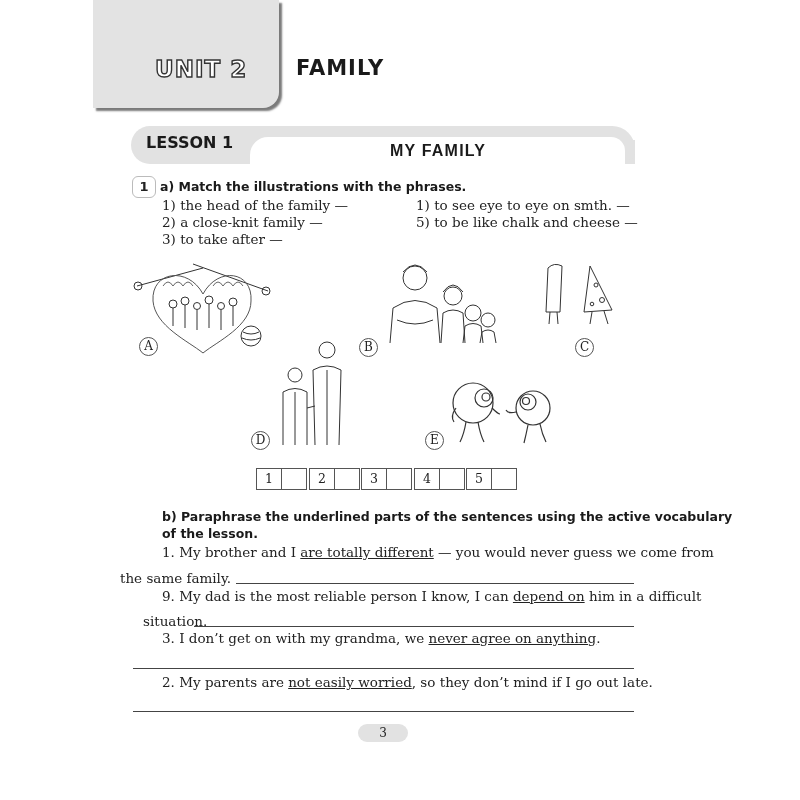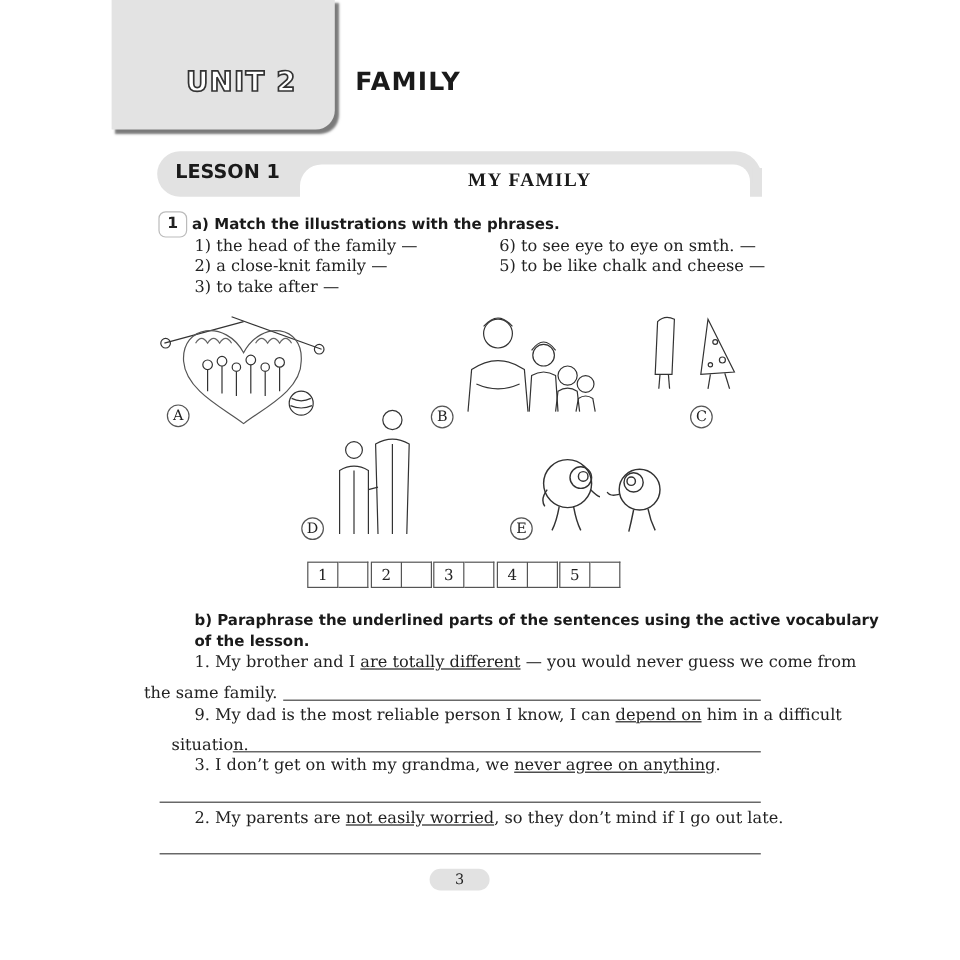--- a/index.html
+++ b/index.html
@@ -9,21 +9,21 @@
   
   .unit-box { left:93px; top:0; width:186px; height:108px; background:#e3e3e3; border-bottom-right-radius:16px; box-shadow:3px 3px 2px #7a7a7a; }
   .unit-label { left:155px; top:56px; font-family:"DejaVu Sans", sans-serif; font-weight:bold; font-size:23px; letter-spacing:1px; color:#fff; -webkit-text-stroke:1.4px #333; }
   .unit-title { left:296px; top:56px; font-family:"DejaVu Sans", sans-serif; font-weight:bold; font-size:21px; letter-spacing:1px; color:#1a1a1a; }
 
   
   .lesson-bar { left:131px; top:126px; width:504px; height:38px; background:#e2e2e2; border-radius:20px 24px 0 20px; }
   .lesson-bar::after { content:""; position:absolute; right:0; top:14px; width:8px; height:20px; background:#e2e2e2; border-bottom-right-radius:8px; }
   .lesson-white { left:250px; top:137px; width:375px; height:40px; background:#fff; border-top-left-radius:18px; border-top-right-radius:14px; }
   .lesson-label { left:146px; top:133px; font-family:"DejaVu Sans", sans-serif; font-weight:bold; font-size:16px; color:#1a1a1a; }
-  .lesson-title { left:390px; top:142px; font-family:Liberation Serif, serif; font-weight:bold; font-size:16px; letter-spacing:1.2px; color:#1a1a1a; }
+  .lesson-title { left:390px; top:142px; font-family:Liberation Sans, sans-serif; font-weight:bold; font-size:16px; letter-spacing:1.2px; color:#1a1a1a; }
 
   
   .ex-num { left:132px; top:176px; width:22px; height:20px; border:1.5px solid #bbb; border-radius:6px; font-family:"DejaVu Sans", sans-serif; font-weight:bold; font-size:13px; text-align:center; line-height:20px; background:#fff; }
   .instr { font-family:"DejaVu Sans", sans-serif; font-weight:bold; font-size:12.5px; color:#1a1a1a; }
   .phrase { font-size:13.5px; color:#222; white-space:nowrap; }
 
   
   .illus { border:none; }
   .circle-label { width:17px; height:17px; border:1px solid #555; border-radius:50%; font-size:12px; text-align:center; line-height:17px; background:#fff; color:#222; }
 
@@ -50,21 +50,21 @@
 <div class="abs lesson-white"></div>
 <div class="abs lesson-label">LESSON 1</div>
 <div class="abs lesson-title">MY FAMILY</div>
 
 <div class="abs ex-num">1</div>
 <div class="abs instr" style="left:160px; top:179px;">a) Match the illustrations with the phrases.</div>
 
 <div class="abs phrase" style="left:162px; top:197px;">1) the head of the family —</div>
 <div class="abs phrase" style="left:162px; top:214px;">2) a close-knit family —</div>
 <div class="abs phrase" style="left:162px; top:231px;">3) to take after —</div>
-<div class="abs phrase" style="left:416px; top:197px;">6) to see eye to eye on smth. —</div>
+<div class="abs phrase" style="left:416px; top:197px;">1) to see eye to eye on smth. —</div>
 <div class="abs phrase" style="left:416px; top:214px;text-align:right;">5) to be like chalk and cheese —</div>
 
 <svg class="abs illus" style="left:133px; top:256px;" width="140" height="100" viewBox="0 0 140 100">
   <g fill="none" stroke="#333" stroke-width="1">
     <line x1="4" y1="30" x2="70" y2="12"></line>
       <circle cx="5" cy="30" r="4"></circle>
     <line x1="60" y1="8" x2="135" y2="35"></line>
       <circle cx="133" cy="35" r="4"></circle>
     <path d="M70 38 C55 10, 18 15, 20 45 C22 70, 55 85, 70 97 C85 85, 118 70, 118 45 C120 15, 85 10, 70 38 Z" stroke="#555"></path>
     <path d="M30 30 q5 -8 10 0 q5 -8 10 0 q5 -8 10 0 M80 30 q5 -8 10 0 q5 -8 10 0 q5 -8 10 0" stroke="#666"></path>

